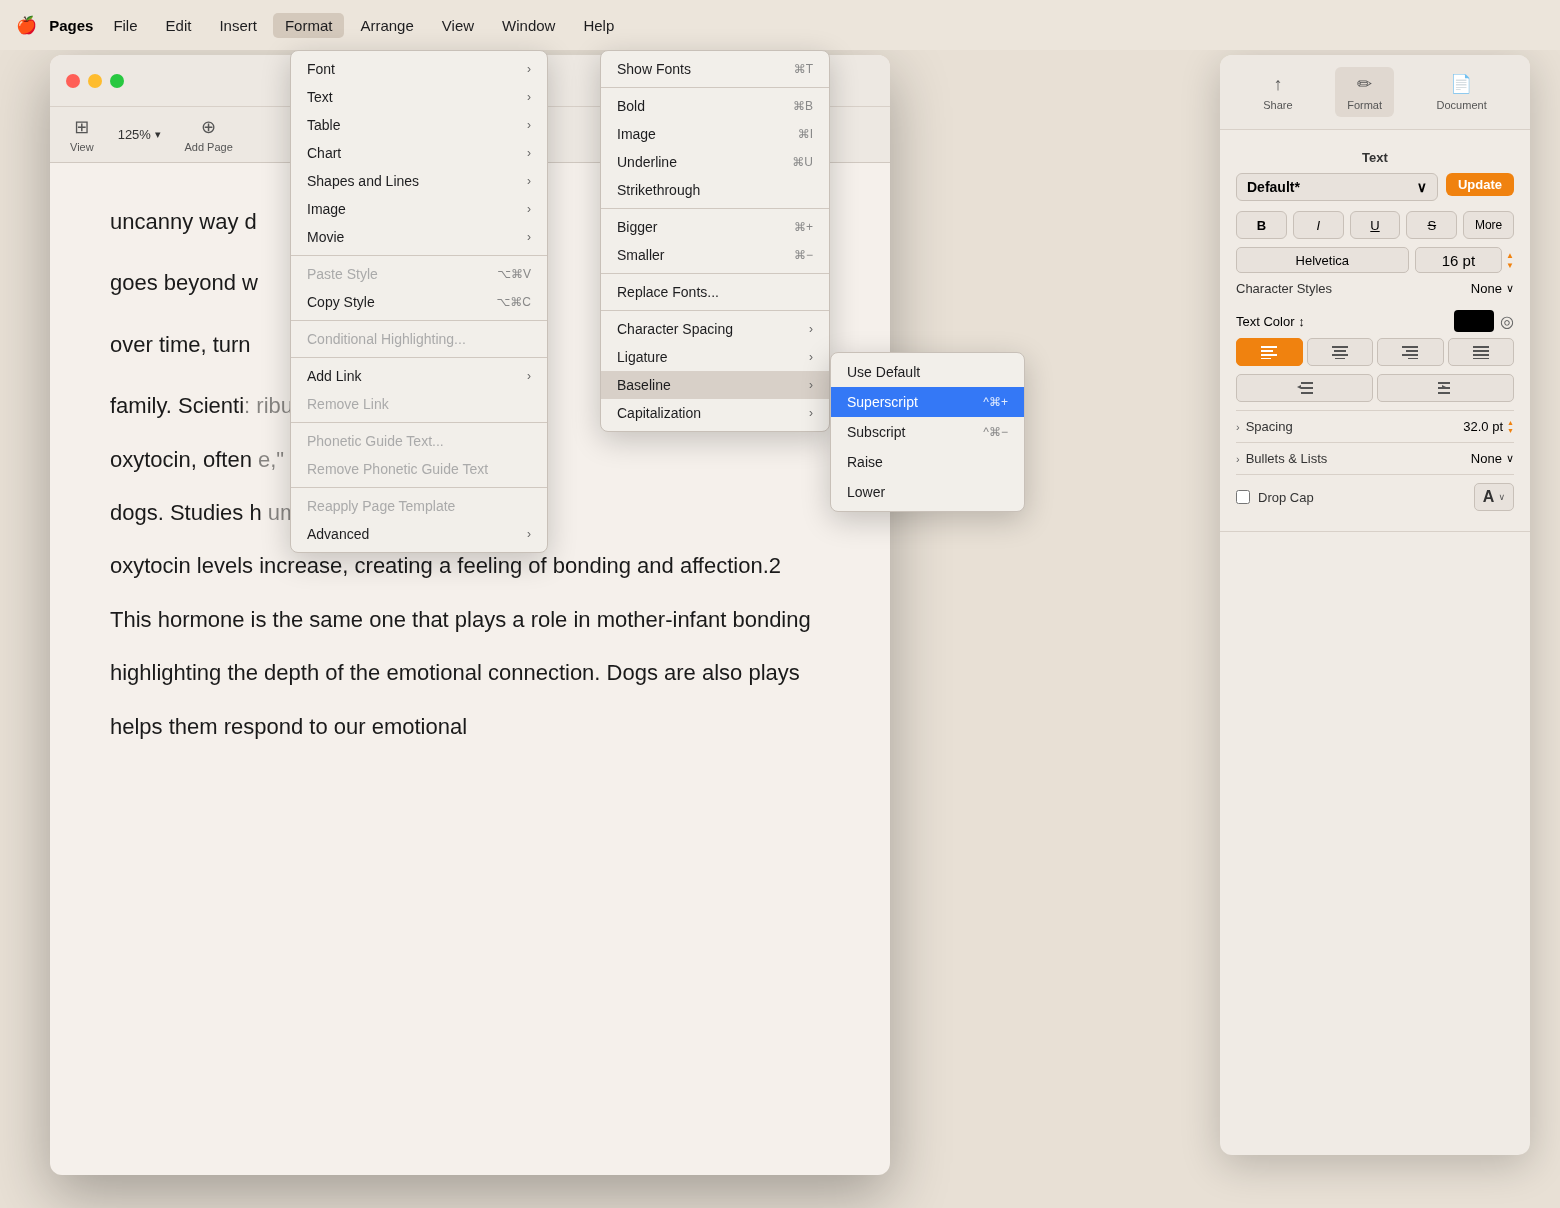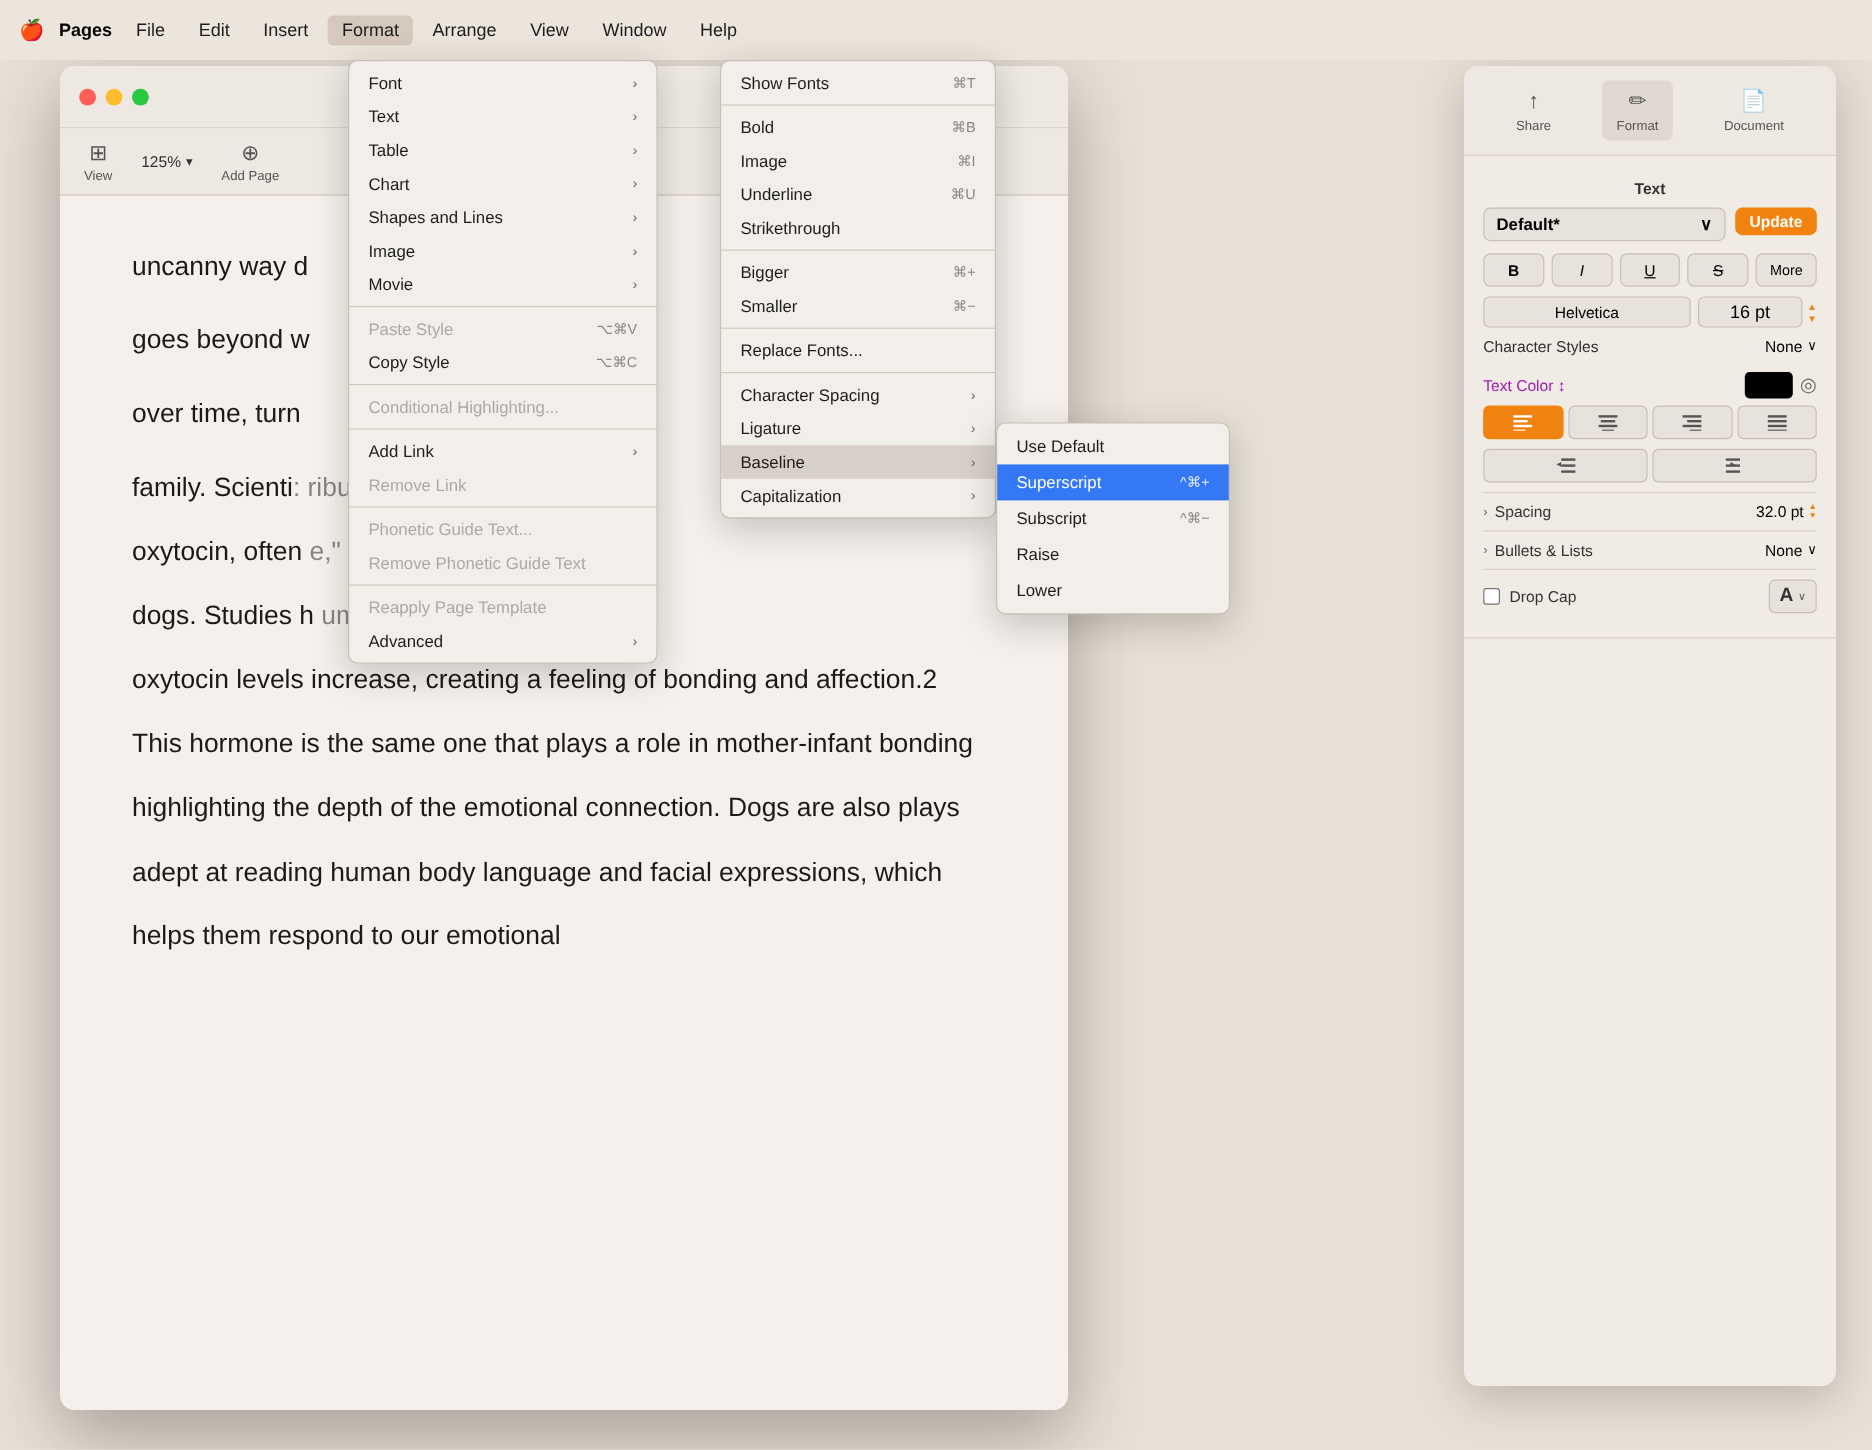--- a/index.html
+++ b/index.html
@@ -389,21 +389,20 @@
   <div class="page-content">
     <p style="margin-bottom:24px;">uncanny way d</p>
     <p style="margin-bottom:24px;">goes beyond w</p>
     <p style="margin-bottom:24px;">over time, turn</p>
     <p style="margin-bottom:16px;">family. Scienti<span style="opacity:0.5;">: ributed to the. release</span></p>
     <p style="margin-bottom:16px;">oxytocin, often<span style="opacity:0.5;">  e," in both humans and</span></p>
     <p style="margin-bottom:16px;">dogs. Studies h<span style="opacity:0.5;"> umans interact, their</span></p>
     <p style="margin-bottom:16px;">oxytocin levels increase, creating a feeling of bonding and affection.2</p>
     <p style="margin-bottom:16px;">This hormone is the same one that plays a role in mother-infant bonding</p>
     <p style="margin-bottom:16px;">highlighting the depth of the emotional connection. Dogs are also plays</p>
-    <p style="margin-bottom:16px;">adept at reading human body language and facial expressions, which</p>
     <p>helps them respond to our emotional</p>
   </div>
 </div>
 
 <div class="right-panel">
   <div class="panel-toolbar">
     <div class="panel-tool-btn">
       <span style="font-size:18px;">↑</span>
       <span>Share</span>
     </div>
@@ -447,21 +446,21 @@
       </div>
     </div>
     <div class="char-styles-row">
       <span style="font-size:13px; color:#333;">Character Styles</span>
       <div style="display:flex; align-items:center; gap:4px;">
         <span style="font-size:13px;">None</span>
         <span style="font-size:11px;">∨</span>
       </div>
     </div>
     <div class="color-row">
-      <span style="font-size:13px; color:#a21caf;">Text Color ↕</span>
+      <span style="font-size:13px; color:#000000;">Text Color ↕</span>
       <div style="display:flex; align-items:center; gap:6px;">
         <span class="color-swatch"></span>
         <span style="font-size:16px; color:#666;">◎</span>
       </div>
     </div>
     <div class="align-row">
       <div class="align-btn active">
         <svg width="16" height="14" viewBox="0 0 16 14" fill="white">
           <rect x="0" y="1" width="16" height="2"></rect>
           <rect x="0" y="5" width="12" height="2"></rect>

